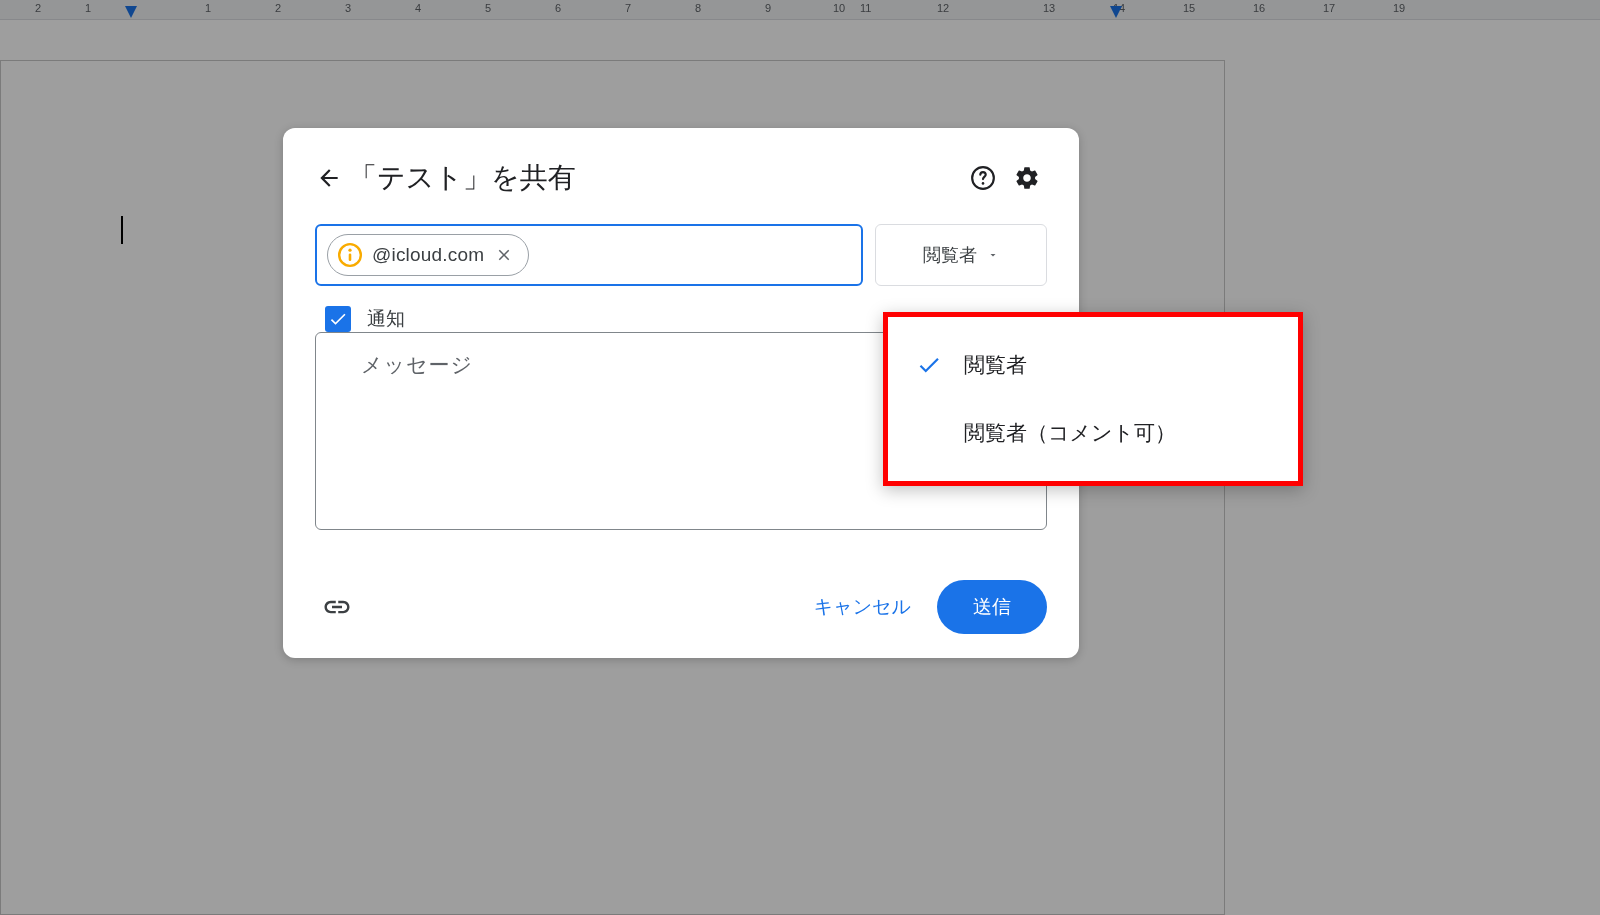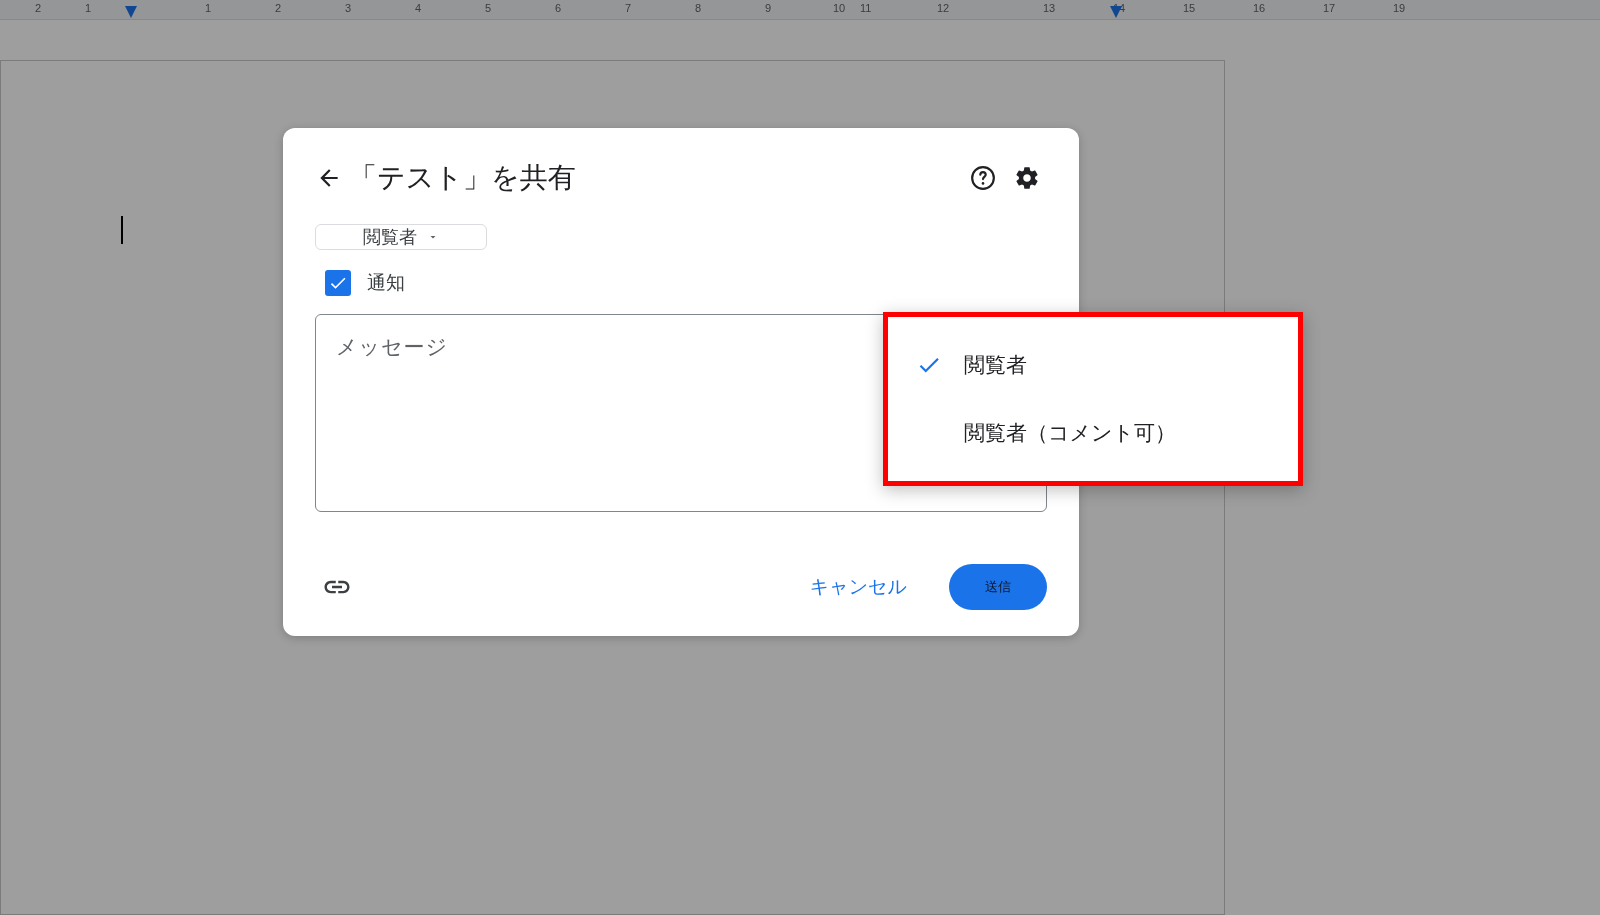--- a/index.html
+++ b/index.html
@@ -190,21 +190,20 @@
     }
     .perm-select-label {
       font-size: 18px;
       color: #3c4043;
     }
     
     .notify-row {
       display: flex;
       align-items: center;
       gap: 16px;
-      margin-bottom: 18px;
       padding-left: 10px;
     }
     .checkbox {
       width: 26px;
       height: 26px;
       background: #1a73e8;
       border-radius: 3px;
       display: flex;
       align-items: center;
       justify-content: center;
@@ -219,57 +218,58 @@
       border: 1px solid #80868b;
       border-radius: 6px;
       min-height: 198px;
       padding: 18px 20px;
       margin-bottom: 50px;
     }
     .message-placeholder {
       font-size: 21px;
       color: #5f6368;
       letter-spacing: 1px;
+      margin-left: 25px;
     }
     
     .dialog-footer {
       display: flex;
       align-items: center;
       justify-content: space-between;
     }
     .link-btn {
       width: 44px;
       height: 44px;
       border: none;
       background: transparent;
       cursor: pointer;
       display: flex;
       align-items: center;
       justify-content: center;
     }
     .footer-right {
       display: flex;
       align-items: center;
-      gap: 20px;
+      gap: 4px;
     }
     .cancel-btn {
       border: none;
       background: transparent;
       color: #1a73e8;
       font-size: 19px;
       padding: 12px 22px;
       cursor: pointer;
       border-radius: 24px;
       font-weight: 500;
     }
     .send-btn {
       border: none;
       background: #1a73e8;
-      color: #0f172a;
-      font-size: 13px;
+      color: #ffffff;
+      font-size: 19px;
       padding: 14px 36px;
       cursor: pointer;
       border-radius: 32px;
       font-weight: 500;
     }
     
     .dropdown-menu {
       position: absolute;
       top: 312px;
       left: 883px;
@@ -349,20 +349,37 @@
       </svg>
     </button>
     <button class="header-icon-btn">
       <svg width="26" height="26" viewBox="0 0 24 24">
         <path d="M19.43 12.98c.04-.32.07-.64.07-.98s-.03-.66-.07-.98l2.11-1.65c.19-.15.24-.42.12-.64l-2-3.46c-.12-.22-.39-.3-.61-.22l-2.49 1c-.52-.4-1.08-.73-1.69-.98l-.38-2.65A.488.488 0 0014 2h-4c-.25 0-.46.18-.49.42l-.38 2.65c-.61.25-1.17.59-1.69.98l-2.49-1c-.23-.09-.49 0-.61.22l-2 3.46c-.13.22-.07.49.12.64l2.11 1.65c-.04.32-.07.65-.07.98s.03.66.07.98l-2.11 1.65c-.19.15-.24.42-.12.64l2 3.46c.12.22.39.3.61.22l2.49-1c.52.4 1.08.73 1.69.98l.38 2.65c.03.24.24.42.49.42h4c.25 0 .46-.18.49-.42l.38-2.65c.61-.25 1.17-.59 1.69-.98l2.49 1c.23.09.49 0 .61-.22l2-3.46c.12-.22.07-.49-.12-.64l-2.11-1.65zM12 15.5c-1.93 0-3.5-1.57-3.5-3.5s1.57-3.5 3.5-3.5 3.5 1.57 3.5 3.5-1.57 3.5-3.5 3.5z" fill="#202124"></path>
       </svg>
     </button>
   </div>
 
   <div class="recipient-row">
+    <div class="recipient-input-box">
+      <div class="chip">
+        <span class="chip-info-icon">
+          <svg width="26" height="26" viewBox="0 0 24 24">
+            <circle cx="12" cy="12" r="10" fill="none" stroke="#f9ab00" stroke-width="2.2"></circle>
+            <circle cx="12" cy="7.5" r="1.5" fill="#f9ab00"></circle>
+            <rect x="10.8" y="10.5" width="2.4" height="7" rx="1.2" fill="#f9ab00"></rect>
+          </svg>
+        </span>
+        <span class="chip-text">@icloud.com</span>
+        <button class="chip-remove">
+          <svg width="18" height="18" viewBox="0 0 24 24">
+            <path d="M19 6.41L17.59 5 12 10.59 6.41 5 5 6.41 10.59 12 5 17.59 6.41 19 12 13.41 17.59 19 19 17.59 13.41 12z" fill="#5f6368"></path>
+          </svg>
+        </button>
+      </div>
+    </div>
     <div class="perm-select">
       <span class="perm-select-label">閲覧者</span>
       <svg width="12" height="12" viewBox="0 0 24 24">
         <path d="M7 10l5 5 5-5z" fill="#5f6368"></path>
       </svg>
     </div>
   </div>
 
   <div class="notify-row">
     <div class="checkbox">

